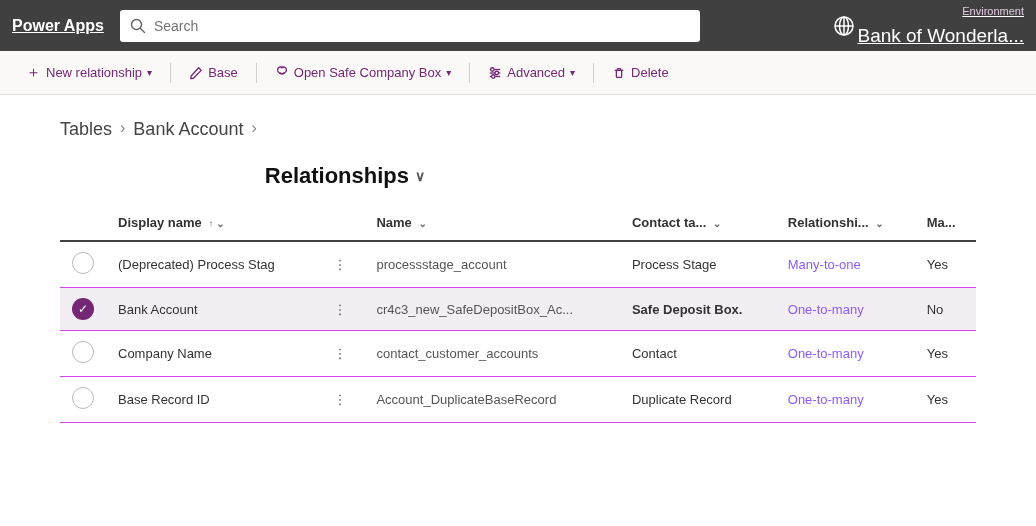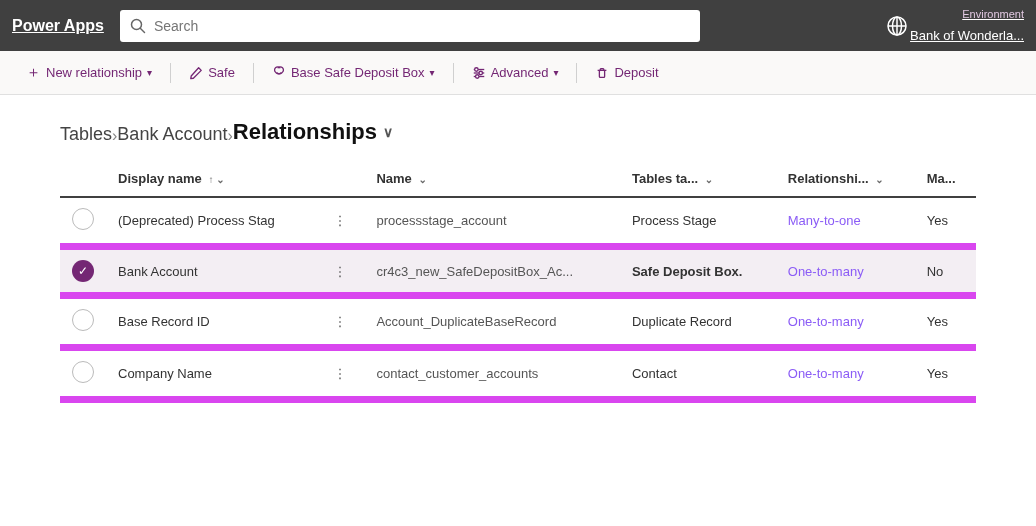--- a/index.html
+++ b/index.html
@@ -42,21 +42,21 @@
       color: #333;
     }
     .header-right {
       margin-left: auto;
       display: flex;
       align-items: center;
       gap: 2px;
     }
     .env-info { text-align: right; }
     .env-label { font-size: 11px; color: #e0c8e0; }
-    .env-name { font-size: 13px; color: #fff; font-weight: 500; margin-top: 8px; }
+    .env-name { font-size: 19px; color: #fff; font-weight: 500; margin-top: 8px; }
 
     
     .toolbar {
       background: #faf9f8;
       border-bottom: 1px solid #e0e0e0;
       height: 44px;
       display: flex;
       align-items: center;
       padding: 0 16px;
       gap: 4px;
@@ -79,36 +79,37 @@
       height: 20px;
       background: #d0d0d0;
       margin: 0 4px;
     }
     .toolbar-btn .chevron { font-size: 10px; color: #742774; }
 
     
     .breadcrumb-area {
       padding: 24px 60px 16px 60px;
       display: flex;
-      align-items: flex-end;
-      gap: 0;
+      align-items: flex-start;
+      gap: 8px;
     }
     .breadcrumb-item {
       font-size: 18px;
       color: #444;
       cursor: pointer;
     }
     .breadcrumb-sep { color: #888; font-size: 16px; }
     .breadcrumb-current {
       font-size: 22px;
       font-weight: 600;
       color: #111;
       display: flex;
       align-items: center;
       gap: 6px;
+      margin-top: 44px;
     }
     .breadcrumb-chevron { font-size: 14px; color: #555; }
 
     
     .table-area {
       padding: 0 60px;
     }
     table {
       width: 100%;
       border-collapse: collapse;
@@ -123,21 +124,21 @@
       font-weight: 600;
       color: #333;
       cursor: pointer;
       white-space: nowrap;
     }
     th .sort-icons { color: #666; font-size: 10px; margin-left: 3px; }
     td {
       padding: 10px 12px;
       font-size: 13px;
       color: #333;
-      border-bottom: 7px solid #d946ef;
+      border-bottom: 1px solid #d946ef;
       white-space: nowrap;
     }
     .row-selected {
       background: #f3eef3;
     }
     .row-check {
       width: 36px;
       text-align: center;
     }
     .check-circle {
@@ -194,31 +195,31 @@
     <span>New relationship</span>
     <span class="chevron">▾</span>
   </button>
 
   <div class="toolbar-divider"></div>
 
   <button class="toolbar-btn">
     <svg width="14" height="14" viewBox="0 0 16 16" fill="none">
       <path d="M11 2l3 3L5 14l-3 .5.5-3L11 2z" stroke="#742774" stroke-width="1.5" stroke-linejoin="round"></path>
     </svg>
-    <span>Safe</span>
+    <span>Base</span>
   </button>
 
   <div class="toolbar-divider"></div>
 
   <button class="toolbar-btn">
     <svg width="14" height="14" viewBox="0 0 16 16" fill="none">
       <path d="M6 8a3.5 3.5 0 005 0l1-1a3.5 3.5 0 000-5 3.5 3.5 0 00-5 0" stroke="#742774" stroke-width="1.5" stroke-linecap="round"></path>
       <path d="M10 8a3.5 3.5 0 01-5 0L4 7a3.5 3.5 0 010-5 3.5 3.5 0 015 0" stroke="#742774" stroke-width="1.5" stroke-linecap="round"></path>
     </svg>
-    <span>Base Safe Deposit Box</span>
+    <span>Open Safe Company Box</span>
     <span class="chevron">▾</span>
   </button>
 
   <div class="toolbar-divider"></div>
 
   <button class="toolbar-btn">
     <svg width="14" height="14" viewBox="0 0 16 16" fill="none">
       <line x1="2" y1="4" x2="14" y2="4" stroke="#742774" stroke-width="1.5"></line>
       <line x1="2" y1="8" x2="14" y2="8" stroke="#742774" stroke-width="1.5"></line>
       <line x1="2" y1="12" x2="14" y2="12" stroke="#742774" stroke-width="1.5"></line>
@@ -233,21 +234,21 @@
   <div class="toolbar-divider"></div>
 
   <button class="toolbar-btn">
     <svg width="14" height="14" viewBox="0 0 16 16" fill="none">
       <rect x="5" y="5" width="6" height="8" rx="1" stroke="#742774" stroke-width="1.5"></rect>
       <line x1="3" y1="5" x2="13" y2="5" stroke="#742774" stroke-width="1.5"></line>
       <line x1="6" y1="5" x2="6" y2="3" stroke="#742774" stroke-width="1.5"></line>
       <line x1="10" y1="5" x2="10" y2="3" stroke="#742774" stroke-width="1.5"></line>
       <line x1="6" y1="3" x2="10" y2="3" stroke="#742774" stroke-width="1.5"></line>
     </svg>
-    <span>Deposit</span>
+    <span>Delete</span>
   </button>
 </div>
 
 <div class="breadcrumb-area">
   <span class="breadcrumb-item">Tables</span>
   <span class="breadcrumb-sep">›</span>
   <span class="breadcrumb-item">Bank Account</span>
   <span class="breadcrumb-sep">›</span>
   <span class="breadcrumb-current">
     <span>Relationships</span>
@@ -263,21 +264,21 @@
         <th>
           <span>Display name</span>
           <span class="sort-icons"> ↑ ⌄</span>
         </th>
         <th style="width:24px;"></th>
         <th>
           <span>Name</span>
           <span class="sort-icons"> ⌄</span>
         </th>
         <th>
-          <span>Tables ta...</span>
+          <span>Contact ta...</span>
           <span class="sort-icons"> ⌄</span>
         </th>
         <th>
           <span>Relationshi...</span>
           <span class="sort-icons"> ⌄</span>
         </th>
         <th>
           <span>Ma...</span>
         </th>
       </tr>
@@ -296,31 +297,31 @@
           <td class="row-check"><span class="check-circle">✓</span></td>
           <td>Bank Account</td>
           <td><span class="row-menu">⋮</span></td>
           <td class="col-name text-muted">cr4c3_new_SafeDepositBox_Ac...</td>
           <td style="font-weight: 600;">Safe Deposit Box.</td>
           <td class="text-muted">One-to-many</td>
           <td>No</td>
         </tr>
         <tr>
           <td class="row-check"><span class="check-circle-empty"></span></td>
+          <td>Company Name</td>
+          <td><span class="row-menu">⋮</span></td>
+          <td class="col-name text-muted">contact_customer_accounts</td>
+          <td>Contact</td>
+          <td class="text-muted">One-to-many</td>
+          <td>Yes</td>
+        </tr>
+        <tr>
+          <td class="row-check"><span class="check-circle-empty"></span></td>
           <td>Base Record ID</td>
           <td><span class="row-menu">⋮</span></td>
           <td class="col-name text-muted">Account_DuplicateBaseRecord</td>
           <td>Duplicate Record</td>
           <td class="text-muted">One-to-many</td>
           <td>Yes</td>
         </tr>
-        <tr>
-          <td class="row-check"><span class="check-circle-empty"></span></td>
-          <td>Company Name</td>
-          <td><span class="row-menu">⋮</span></td>
-          <td class="col-name text-muted">contact_customer_accounts</td>
-          <td>Contact</td>
-          <td class="text-muted">One-to-many</td>
-          <td>Yes</td>
-        </tr>
       </tbody>
   </table>
 </div>
 
 </body></html>

